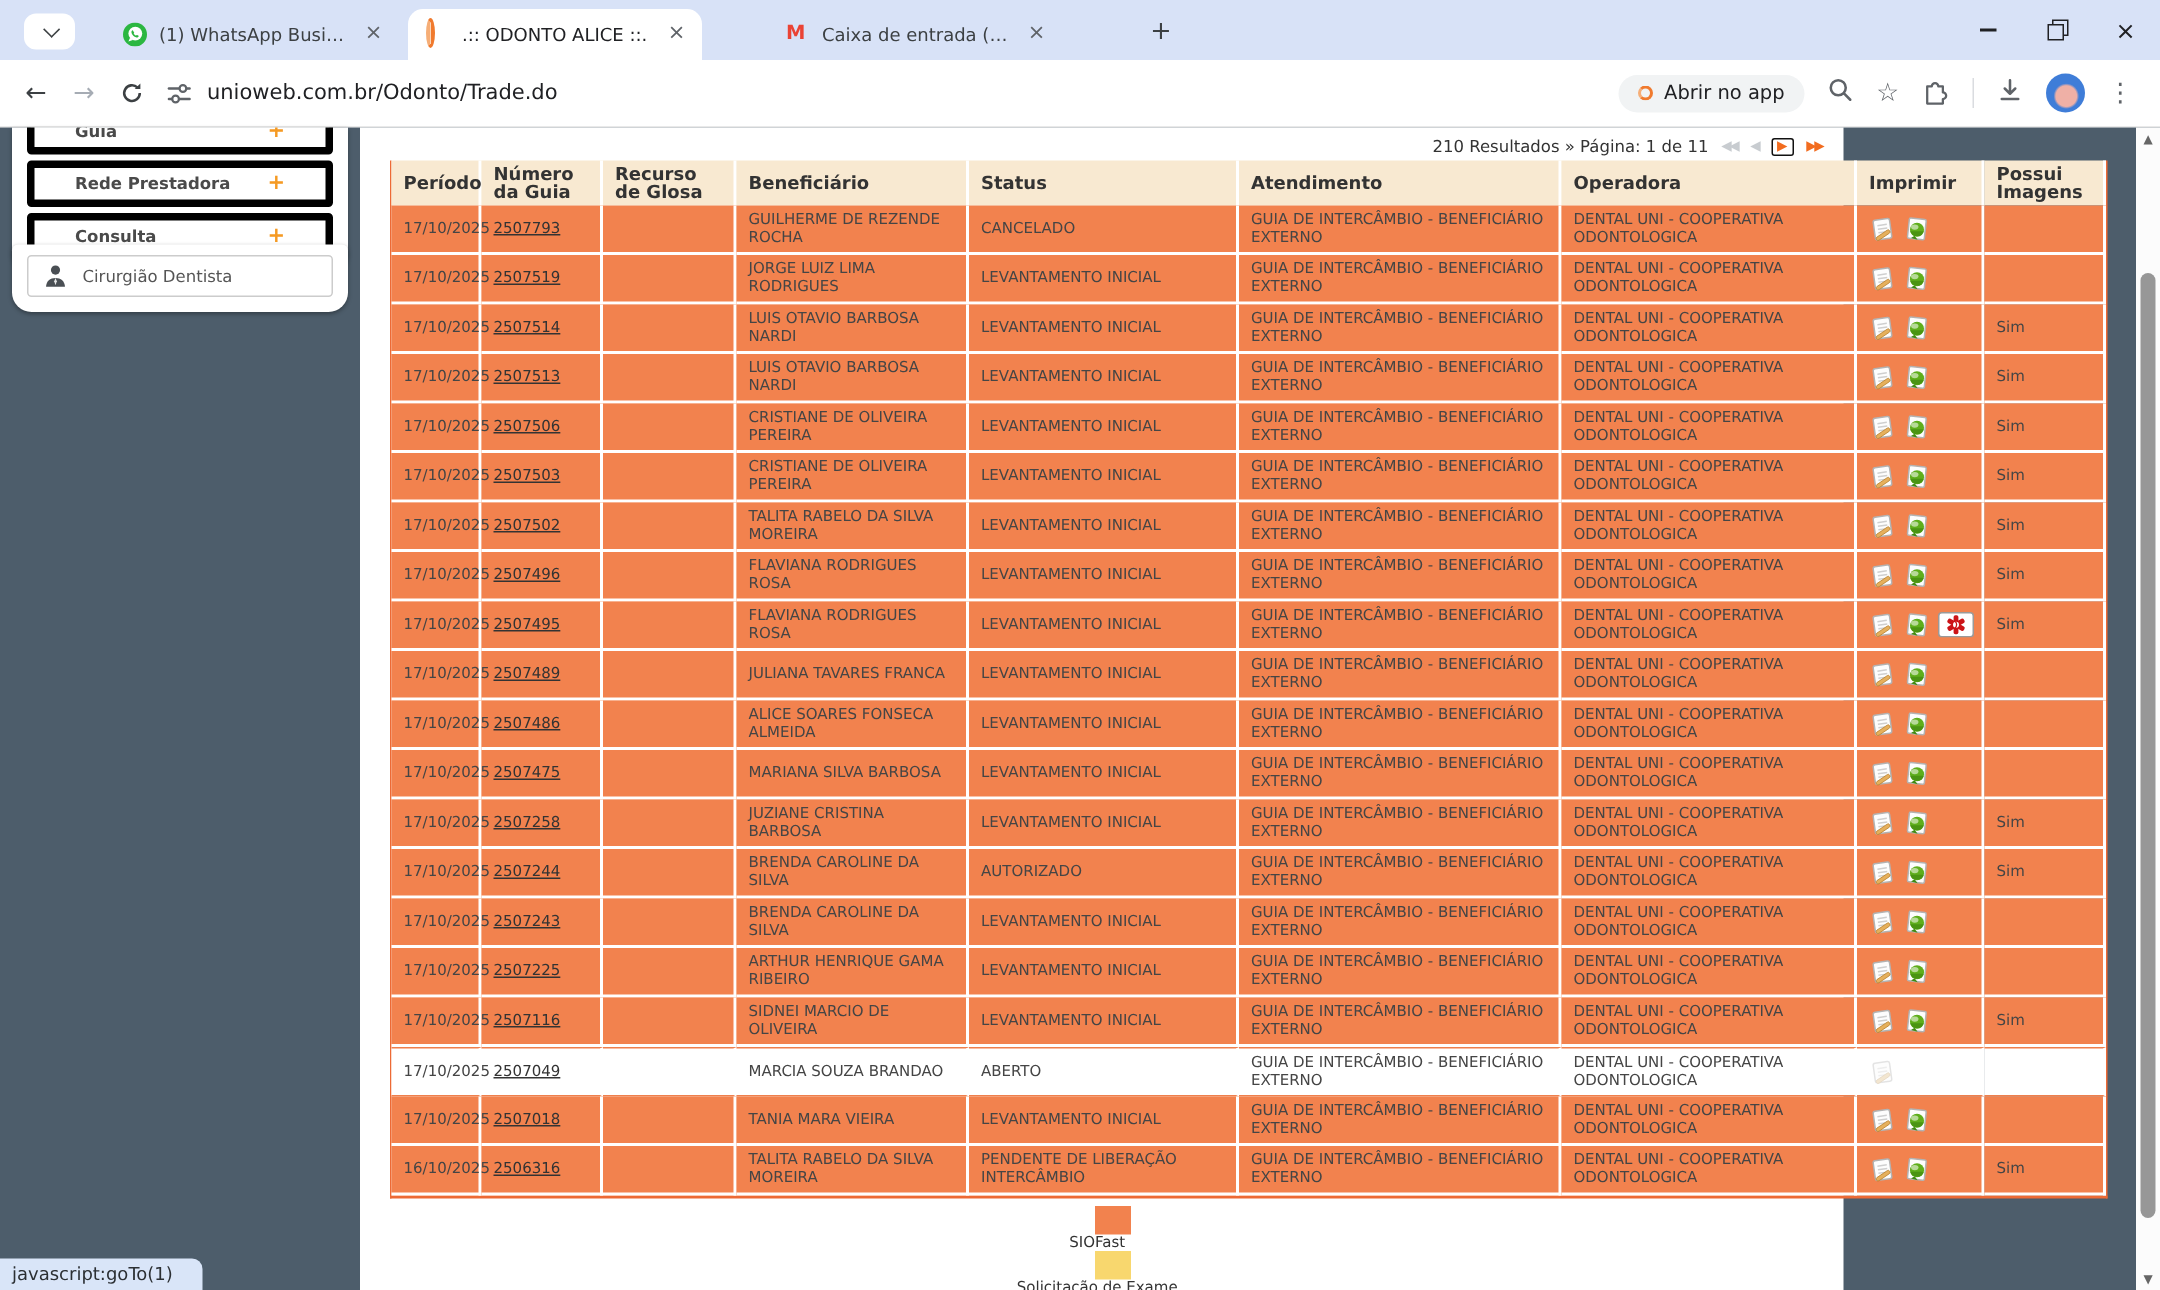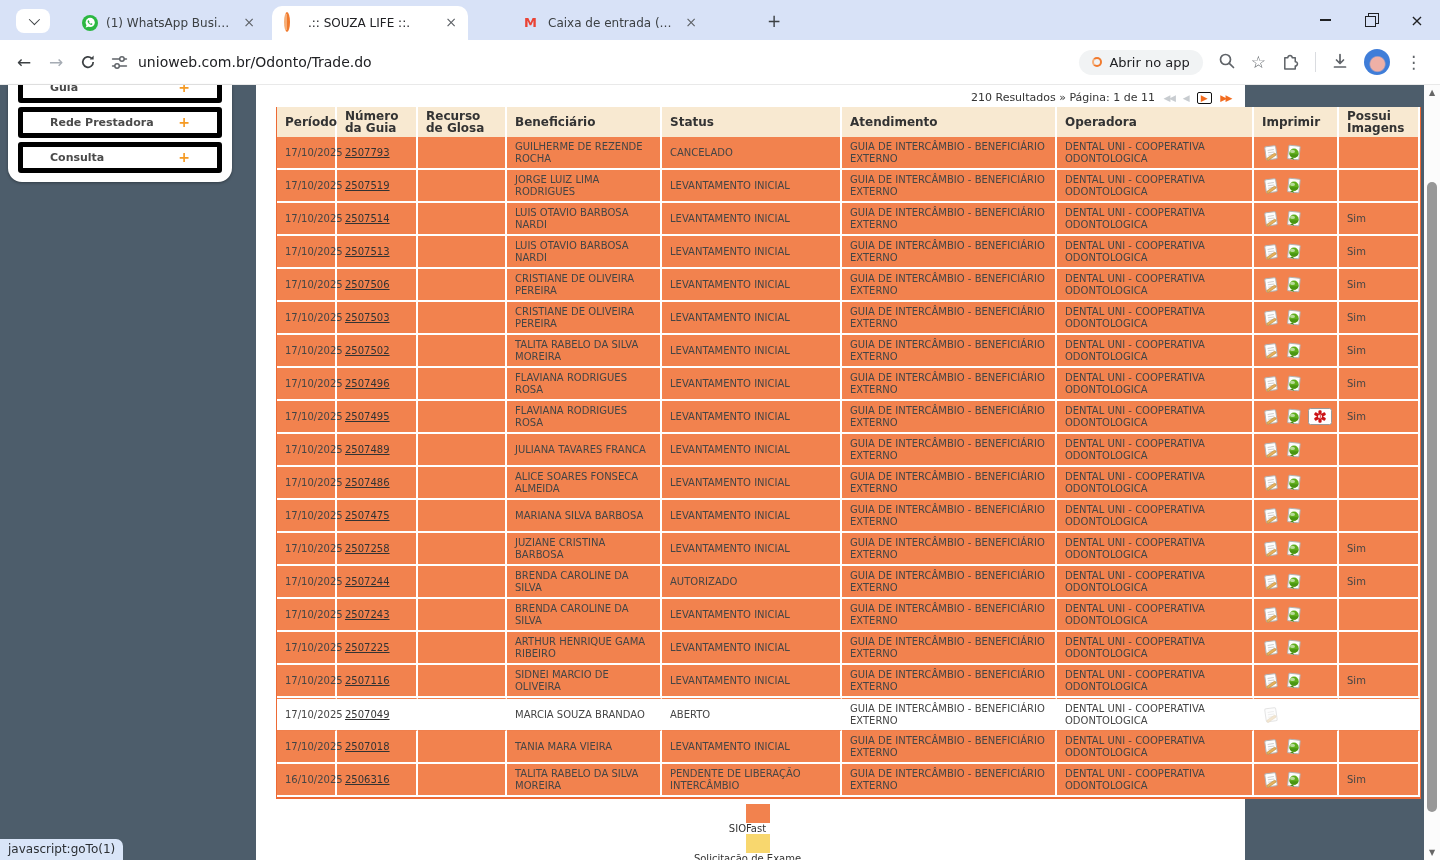--- a/index.html
+++ b/index.html
@@ -32,21 +32,21 @@
   .url-text { font-size:14px; color:#202124; margin-left:4px; cursor:text; }
   .tb-right { margin-left:auto; display:flex; align-items:center; gap:15px; padding-right:10px; }
   .app-pill { display:flex; align-items:center; gap:7px; background:#F1F3F4; border-radius:16px; padding:5px 13px; font-size:13px; color:#202124; cursor:pointer; }
   .pill-ring { width:10px; height:10px; border:2.6px solid #F07A2E; border-left-color:#F6AE77; border-radius:50%; }
   .glyph-ic { font-size:17px; color:#5f6368; cursor:pointer; line-height:1; }
   .tb-sep { width:1px; height:20px; background:#DADCE0; }
   .avatar { width:26px; height:26px; border-radius:50%; background:radial-gradient(circle at 52% 58%, #EFB0A6 0 34%, #3F7DD8 42% 100%); cursor:pointer; }
 
   
   .page { position:absolute; left:0; top:85px; width:1440px; height:775px; background:#4D5D6B; }
-  .content { position:absolute; left:240px; top:0; width:989px; height:775px; background:#fff;margin-left:16px; }
+  .content { position:absolute; left:240px; top:0; width:989px; height:775px; background:#fff; }
 
   
   .side-card { position:absolute; left:8px; width:224px; background:#fff; box-shadow:0 1px 3px rgba(0,0,0,.35); }
   .card-menu { top:0; border-radius:0 0 14px 14px; padding:0 10px 9px; overflow:hidden; }
   .acc-item { border:5px solid #000000; border-radius:3px; background:#fff; display:flex; align-items:center; justify-content:space-between; padding:4px 27px; margin-top:4px; font-size:11px; font-weight:bold; color:#4a4a4a; cursor:pointer; }
   .acc-item.clipped { margin-top:-13px; }
   .plus { color:#F59A23; font-size:14px; font-weight:bold; line-height:11px; }
   .card-user { top:78px; border-radius:4px 4px 13px 13px; padding:7px 10px 10px; }
   .user-box { border:1px solid #ccc; border-radius:3px; display:flex; align-items:center; gap:9px; padding:4px 9px; font-size:11px; color:#555; cursor:pointer; }
 
@@ -74,21 +74,21 @@
   .swatch { display:inline-block; width:24px; height:19px; margin-right:5px; }
   .legend-label { margin-right:26px; }
 
   
   .scrollbar { position:absolute; right:0; top:0; width:16px; height:775px; background:#FCFCFC; }
   .sb-arrow { position:absolute; left:0; width:16px; text-align:center; font-size:8px; color:#666; cursor:pointer; }
   .sb-up { top:3px; } .sb-down { bottom:3px; }
   .sb-thumb { position:absolute; left:3px; top:97px; width:10px; height:630px; background:#979797; border-radius:6px; cursor:pointer; }
 
   
-  .status-bubble { position:absolute; left:0; bottom:0; background:#D9E5F8; color:#2b2f33; font-size:12px; padding:3px 8px 4px 8px; border-top-right-radius:7px; }
+  .status-bubble { position:absolute; left:0; bottom:0; background:#D9E5F8; color:#2b2f33; font-size:12px; padding:3px 20px 4px 8px; border-top-right-radius:7px; }
 </style>
 </head>
 <body>
 
 <div class="tabstrip">
   <div class="tab-search">
     <span class="chevron-down"></span>
   </div>
 
   <div class="tab" style="left:70px;">
@@ -99,21 +99,21 @@
           <path d="M3.6 12.6l3-.9-1.9-1.6z" fill="#fff"></path>
           <path d="M6.4 5.2c-.2 0-.5.1-.6.5-.2.4-.3 1 .2 1.9.5.9 1.4 1.8 2.6 2.2 1 .3 1.4.1 1.6-.2.2-.3.3-.7.2-.8l-1-.5c-.2-.1-.3 0-.4.1l-.3.4c-.6-.2-1.3-.8-1.6-1.4l.3-.4c.1-.1.1-.3 0-.4l-.6-1c-.1-.2-.2-.4-.4-.4z" fill="#2BB741"></path>
         </svg>
     </span>
     <span class="tab-label">(1) WhatsApp Business</span>
     <span class="tab-close">×</span>
   </div>
 
   <div class="tab active" style="left:272px;">
     <span class="favicon"><span class="odonto-ring"></span></span>
-    <span class="tab-label">.:: SOUZA LIFE ::.</span>
+    <span class="tab-label">.:: ODONTO ALICE ::.</span>
     <span class="tab-close">×</span>
   </div>
 
   <div class="tab" style="left:512px;">
     <span class="favicon"><span class="gmail-m">M</span></span>
     <span class="tab-label">Caixa de entrada (4) - odontom</span>
     <span class="tab-close">×</span>
   </div>
 
   <div class="new-tab">+</div>
@@ -189,20 +189,30 @@
     <div class="acc-item">
       <span>Rede Prestadora</span>
       <span class="plus">+</span>
     </div>
     <div class="acc-item">
       <span>Consulta</span>
       <span class="plus">+</span>
     </div>
   </div>
 
+  <div class="side-card card-user">
+    <div class="user-box">
+      <svg width="18" height="18" viewBox="0 0 20 20">
+          <circle cx="10" cy="5.6" r="3.4" fill="#4a4f54"></circle>
+          <path d="M3 18c0-4.2 3.1-6.6 7-6.6s7 2.4 7 6.6z" fill="#4a4f54"></path>
+          <path d="M10 11.4l-1 2.4 1 3 1-3z" fill="#fff" opacity=".85"></path>
+        </svg>
+      <span>Cirurgião Dentista</span>
+    </div>
+  </div>
 
   <div class="content">
     <div class="pagination">
       <span>210 Resultados</span>
       <span>»</span>
       <span>Página: 1 de 11</span>
       <span class="pg-arrow pg-dim">◀◀</span>
       <span class="pg-arrow pg-dim">◀</span>
       <span class="pg-arrow pg-on pg-focus">▶</span>
       <span class="pg-arrow pg-on">▶▶</span>

